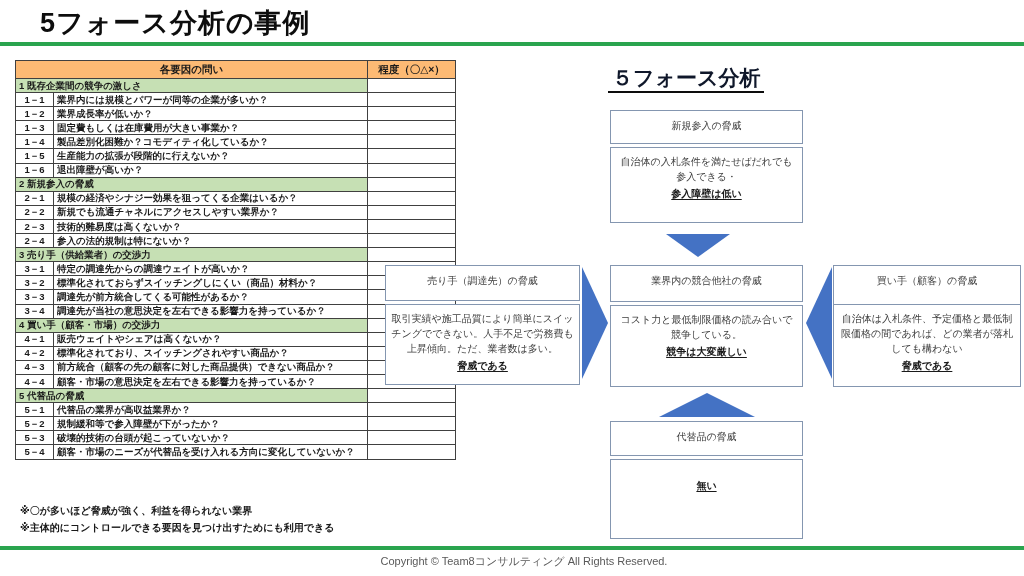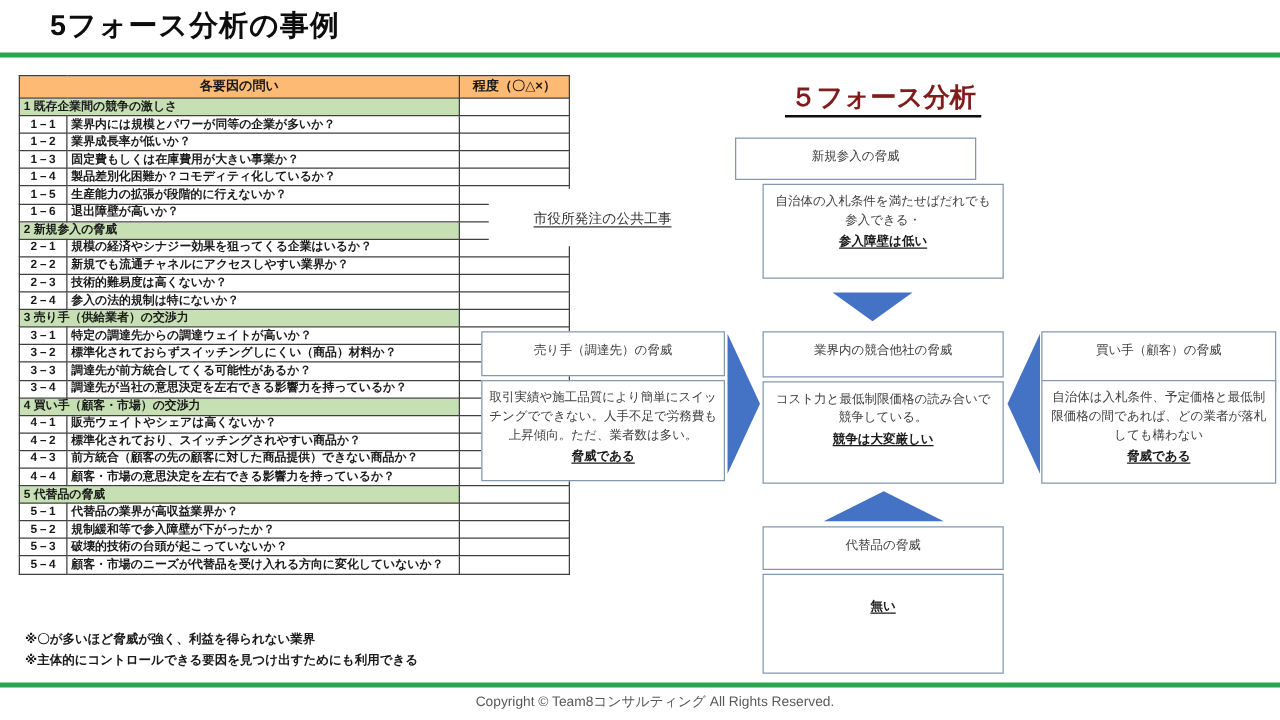--- a/index.html
+++ b/index.html
@@ -1,18 +1,18 @@
 <!DOCTYPE html>
 <html><head>
 <meta charset="utf-8">
 <style>
   html,body{margin:0;padding:0;background:#e9e9e9;}
   .slide{position:relative;width:1024px;height:576px;background:#ffffff;overflow:hidden;
          font-family:"Liberation Sans","DejaVu Sans",sans-serif;}
-  .page-title{position:absolute;left:40px;top:5px;font-size:23px;font-weight:bold;color:#0d0d0d;letter-spacing:1px;}
+  .page-title{position:absolute;left:40px;top:5px;font-size:27px;font-weight:bold;color:#0d0d0d;letter-spacing:1px;}
   .rule{position:absolute;left:0;width:1024px;height:4px;background:#2aa44e;}
   .rule-top{top:42px;}
   .rule-bottom{top:546px;}
   .footer{position:absolute;top:554px;left:0;width:1024px;text-align:center;font-size:11px;color:#595959;padding-left:12px;}
 
   
   .force-table{position:absolute;left:15px;top:60px;width:440px;border-collapse:collapse;
                table-layout:fixed;font-size:9.5px;font-weight:bold;color:#1a1a1a;}
   .force-table td,.force-table th{border:1px solid #404040;padding:0 3px;height:14.1px;
                line-height:1.05;overflow:hidden;white-space:nowrap;box-sizing:border-box;}
@@ -21,29 +21,29 @@
   .force-table td.sec{background:#c6e0b4;}
   .force-table td.deg{background:#ffffff;}
   .notes{position:absolute;left:20px;font-size:10px;font-weight:bold;color:#1a1a1a;}
   .note-1{top:504px;}
   .note-2{top:521px;}
   .site-label{position:absolute;left:391px;top:151px;width:182px;height:46px;background:#ffffff;
               display:flex;align-items:center;justify-content:center;font-size:11px;color:#333;}
   .site-label span{text-decoration:underline;text-underline-offset:3px;}
 
   
-  .dg-title{position:absolute;left:608px;top:64px;width:197px;text-align:center;
-            font-size:21px;font-weight:bold;color:#7f1d1d;}
+  .dg-title{position:absolute;left:608px;top:64px;width:197px;text-align:left;
+            font-size:21px;font-weight:bold;color:#0f172a;}
   .dg-title span{border-bottom:2.5px solid #0d0d0d;padding:0 4px 2px 4px;}
   .hbox,.bbox{position:absolute;border:1.5px solid #8496b0;background:#fff;box-sizing:border-box;
             text-align:center;font-size:10px;color:#404040;line-height:1.5;}
   .hbox{padding-top:7px;}
   .bbox{padding:6px 5px;}
   .concl{display:block;font-weight:bold;text-decoration:underline;text-underline-offset:2px;color:#1a1a1a;margin-top:2px;}
-  .b-new-h{left:588px;top:110px;width:193px;height:34px;}
+  .b-new-h{left:610px;top:110px;width:193px;height:34px;}
   .b-new-b{left:610px;top:147px;width:193px;height:76px;}
   .b-sup-h{left:385px;top:265px;width:195px;height:36px;}
   .b-sup-b{left:385px;top:304px;width:195px;height:81px;}
   .b-riv-h{left:610px;top:265px;width:193px;height:37px;}
   .b-riv-b{left:610px;top:305px;width:193px;height:82px;}
   .b-buy-h{left:833px;top:265px;width:188px;height:48px;}
   .b-buy-b{left:833px;top:304px;width:188px;height:83px;}
   .b-sub-h{left:610px;top:421px;width:193px;height:35px;}
   .b-sub-b{left:610px;top:459px;width:193px;height:80px;padding-top:16px;}
   .tri{position:absolute;width:0;height:0;}
@@ -198,23 +198,20 @@
           <td class="deg"></td>
         </tr>
         <tr>
           <td class="no">5－4</td>
           <td>顧客・市場のニーズが代替品を受け入れる方向に変化していないか？</td>
           <td class="deg"></td>
         </tr>
       </tbody>
   </table>
 
-  <div class="site-label">
-    <span>市役所発注の公共工事</span>
-  </div>
 
   <div class="notes note-2">※主体的にコントロールできる要因を見つけ出すためにも利用できる</div>
   <div class="notes note-1">※〇が多いほど脅威が強く、利益を得られない業界</div>
 
   <div class="dg-title">
     <span>５フォース分析</span>
   </div>
 
   <div class="hbox b-new-h">新規参入の脅威</div>
   <div class="bbox b-new-b">

